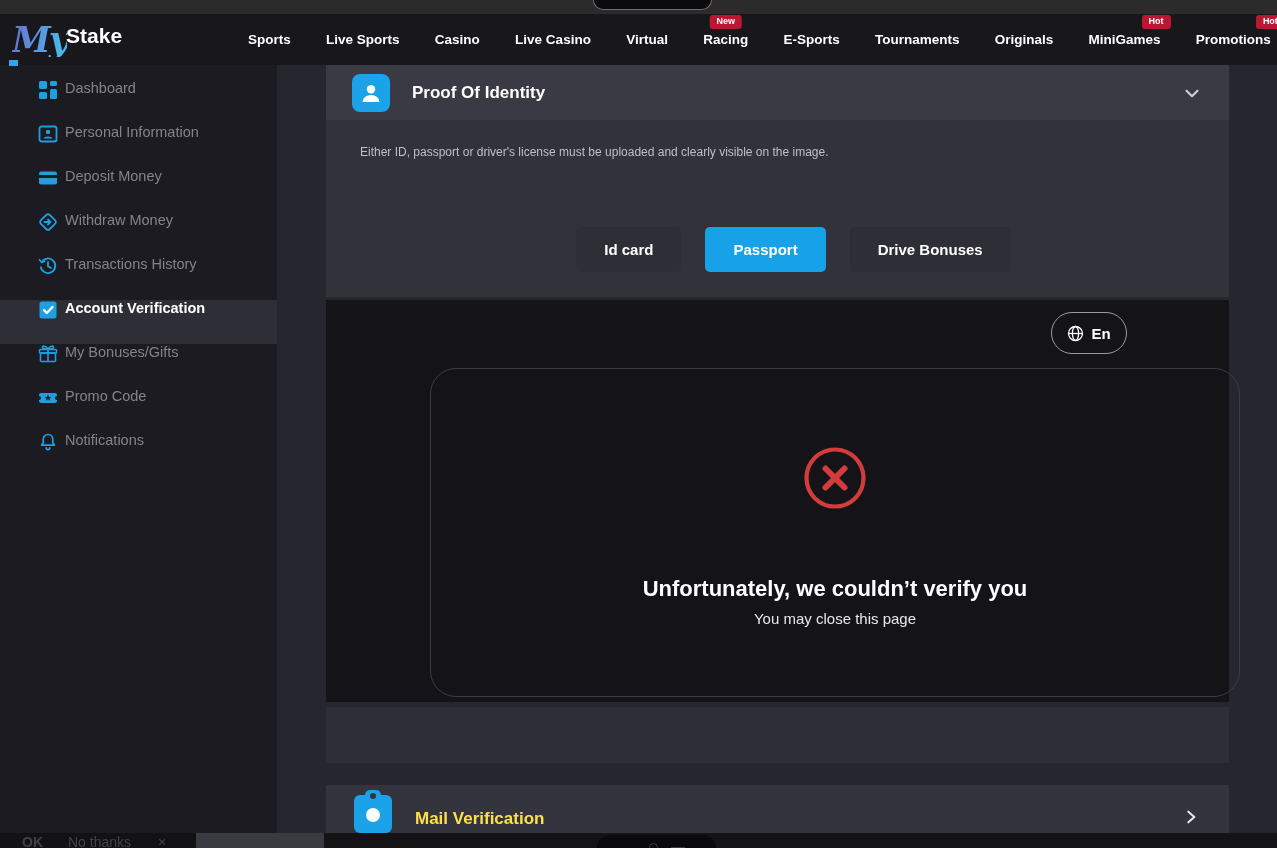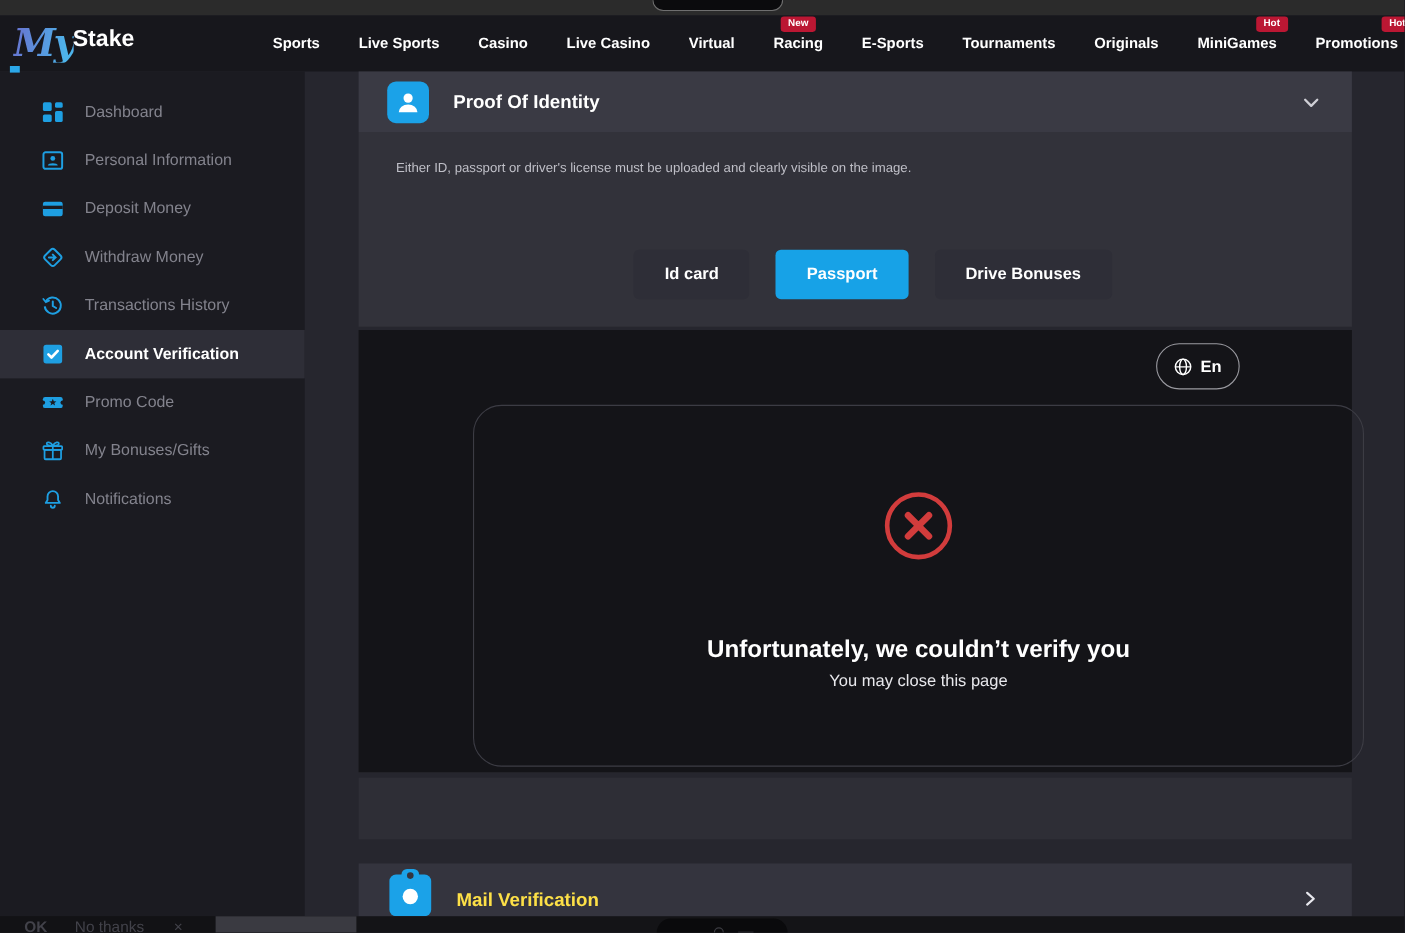--- a/index.html
+++ b/index.html
@@ -25,21 +25,21 @@
                padding-right:6px; }
   .nav-item { position:relative; color:#fff; font-size:13.5px; font-weight:700; white-space:nowrap; cursor:pointer; }
   .nav-badge { position:absolute; top:-17px; background:#bb1733; color:#fff; font-size:9px; font-weight:700;
                padding:2px 7px 3px; border-radius:3px; line-height:9px; }
   .badge-center { left:50%; transform:translateX(-50%); }
   .badge-right  { right:-10px; }
   .badge-edge   { right:-14px; }
 
   
   .sidebar { position:absolute; left:0; top:65px; width:277px; height:768px; background:#1b1b21; padding-top:15px; }
-  .side-item { height:44px; display:flex; align-items:center; padding-left:38px; gap:19px;
+  .side-item { height:44px; display:flex; padding-left:38px; gap:7px;
                color:#83838d; font-size:14.5px; cursor:pointer; }
   .side-item.active { background:#2e2e37; color:#ffffff; font-weight:700; }
   .s-icon { width:20px; height:20px; display:flex; align-items:center; justify-content:center; flex:none; }
 
   
   .content { position:absolute; left:326px; top:65px; width:903px; height:768px; }
   .identity-panel { position:absolute; left:0; top:0; width:903px; height:232px; }
   .panel-header { height:55px; background:#3a3a44; display:flex; align-items:center; padding:0 26px; gap:22px; cursor:pointer; }
   .sq-icon { width:38px; height:38px; background:#1ba2e8; border-radius:8px; display:flex;
              align-items:center; justify-content:center; position:relative; flex:none; }
@@ -180,39 +180,39 @@
       <span class="s-icon">
           <svg width="20" height="20" viewBox="0 0 20 20">
             <rect x="1.5" y="1.5" width="17" height="17" rx="2.5" fill="#1e9fe2"></rect>
             <path d="M6,10.2 l2.8,2.8 L14.5,7" fill="none" stroke="#ffffff" stroke-width="2.4" stroke-linecap="round" stroke-linejoin="round"></path>
           </svg>
         </span>
       <span class="s-label">Account Verification</span>
     </div>
     <div class="side-item">
       <span class="s-icon">
+          <svg width="20" height="20" viewBox="0 0 20 20" fill="none" stroke="#1e9fe2" stroke-width="1.6">
+            <rect x="2.5" y="9" width="15" height="8.5" rx="1"></rect>
+            <rect x="1.5" y="5.5" width="17" height="3.5" rx="0.8"></rect>
+            <path d="M10,5.5 v12"></path>
+            <path d="M10,5 C8,1.5 4.5,1.5 4.5,3.3 C4.5,5.1 7.5,5.1 10,5 C12,1.5 15.5,1.5 15.5,3.3 C15.5,5.1 12.5,5.1 10,5 z"></path>
+          </svg>
+        </span>
+      <span class="s-label">My Bonuses/Gifts</span>
+    </div>
+    <div class="side-item">
+      <span class="s-icon">
           <svg width="20" height="20" viewBox="0 0 20 20">
             <rect x="1" y="5" width="18" height="10" rx="2" fill="#1e9fe2"></rect>
             <circle cx="1" cy="10" r="2" fill="#1b1b21"></circle>
             <circle cx="19" cy="10" r="2" fill="#1b1b21"></circle>
             <polygon points="10,6.6 10.9,8.8 13.3,8.9 11.4,10.4 12.1,12.7 10,11.3 7.9,12.7 8.6,10.4 6.7,8.9 9.1,8.8" fill="#1b1b21"></polygon>
           </svg>
         </span>
       <span class="s-label">Promo Code</span>
-    </div>
-    <div class="side-item">
-      <span class="s-icon">
-          <svg width="20" height="20" viewBox="0 0 20 20" fill="none" stroke="#1e9fe2" stroke-width="1.6">
-            <rect x="2.5" y="9" width="15" height="8.5" rx="1"></rect>
-            <rect x="1.5" y="5.5" width="17" height="3.5" rx="0.8"></rect>
-            <path d="M10,5.5 v12"></path>
-            <path d="M10,5 C8,1.5 4.5,1.5 4.5,3.3 C4.5,5.1 7.5,5.1 10,5 C12,1.5 15.5,1.5 15.5,3.3 C15.5,5.1 12.5,5.1 10,5 z"></path>
-          </svg>
-        </span>
-      <span class="s-label">My Bonuses/Gifts</span>
     </div>
     <div class="side-item">
       <span class="s-icon">
           <svg width="20" height="20" viewBox="0 0 20 20" fill="none" stroke="#1e9fe2" stroke-width="1.7">
             <path d="M10,2.5 a4.8,4.8 0 0 1 4.8,4.8 v3.2 l1.6,2.7 H3.6 l1.6,-2.7 V7.3 A4.8,4.8 0 0 1 10,2.5 z" stroke-linejoin="round"></path>
             <path d="M8.2,15.8 a1.8,1.8 0 0 0 3.6,0" stroke-linecap="round"></path>
           </svg>
         </span>
       <span class="s-label">Notifications</span>
     </div>

